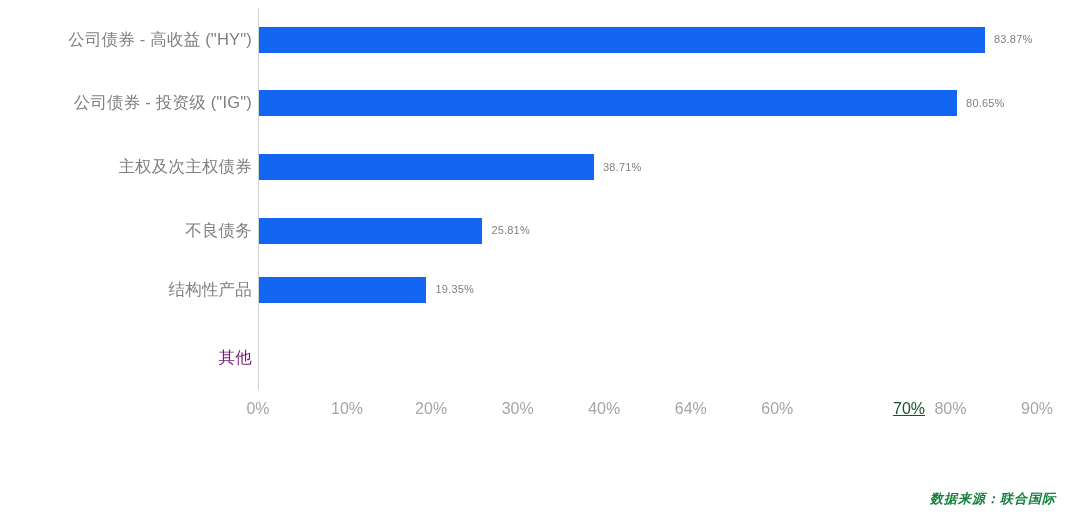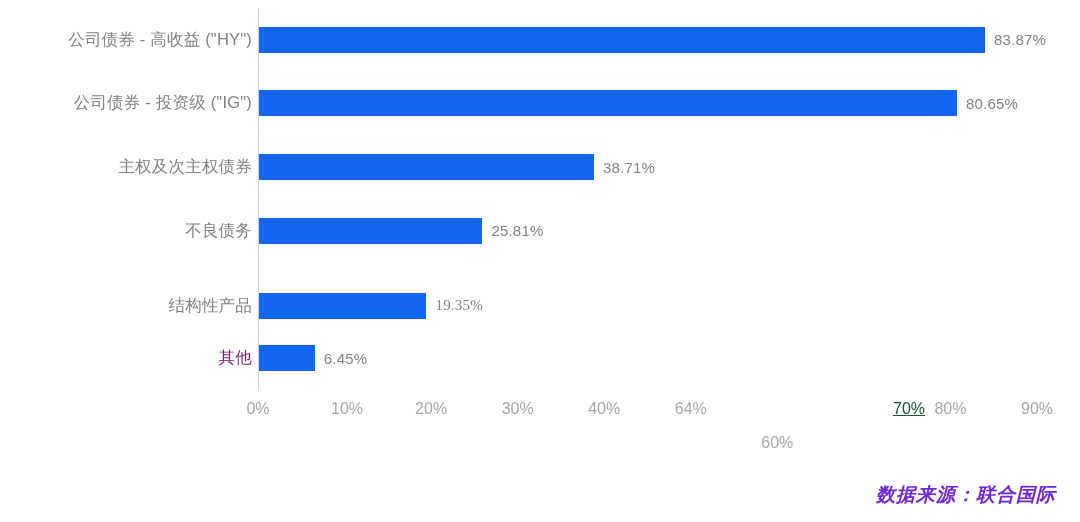--- a/index.html
+++ b/index.html
@@ -58,21 +58,21 @@
   }
 
   .bar {
     height: 26px;
     background: #1266f1;
     display: block;
   }
 
   .value-label {
     color: #808080;
-    font-size: 15px;
+    font-size: 11px;
     line-height: 1;
     white-space: nowrap;
     margin-left: 9px;
     letter-spacing: 0.2px;
   }
 
   .tick-labels {
     position: absolute;
     left: 0;
     top: 398px;
@@ -86,25 +86,25 @@
     color: #a6a6a6;
     font-size: 16px;
     line-height: 1.4;
     white-space: nowrap;
   }
 
   .source-note {
     position: absolute;
     right: 24px;
     bottom: 14px;
-    color: #6d28d9;
+    color: #15803d;
     font-family: "Liberation Serif", serif;
     font-style: italic;
     font-weight: bold;
-    font-size: 19px;
+    font-size: 13px;
     letter-spacing: 1px;
     white-space: nowrap;
   }
 </style>
 </head>
 <body>
 
 <div id="stage">
 
   <div class="axis-line" style="background: rgb(208, 208, 208);"></div>
@@ -134,43 +134,39 @@
   </div>
 
   <div class="row" id="row-3" style="top: 199px; height: 63.6667px;">
     <div class="cat-label" style="color: rgb(128, 128, 128);">不良债务</div>
     <div class="bar-wrap">
       <span class="bar" style="width: 223.4px; background: rgb(18, 102, 241);"></span>
       <span class="value-label" style="color: rgb(128, 128, 128);">25.81%</span>
     </div>
   </div>
 
-  <div class="row" id="row-4" style="top: 274px; height: 63.6667px; font-family: Liberation Serif, serif;">
+  <div class="row" id="row-4" style="top: 258px; height: 63.6667px;">
     <div class="cat-label" style="color: rgb(128, 128, 128);">结构性产品</div>
     <div class="bar-wrap">
       <span class="bar" style="width: 167.485px; background: rgb(18, 102, 241);"></span>
       <span class="value-label" style="color: rgb(128, 128, 128);">19.35%</span>
     </div>
   </div>
 
   <div class="row" id="row-5" style="top: 326.333px; height: 63.6667px;">
     <div class="cat-label" style="color: #701a75; text-align: center;">其他</div>
-    <div class="bar-wrap">
-      <span class="bar" style="width: 55.8283px; background: rgb(18, 102, 241);"></span>
-      <span class="value-label" style="color: rgb(128, 128, 128);">6.45%</span>
-    </div>
   </div>
 
   <div class="tick-labels" id="tick-labels">
       <span class="tick" style="left: 258px; color: rgb(166, 166, 166);">0%</span>
       <span class="tick" style="left: 347px; color: rgb(166, 166, 166);">10%</span>
       <span class="tick" style="left: 431.111px; color: rgb(166, 166, 166);">20%</span>
       <span class="tick" style="left: 517.667px; color: rgb(166, 166, 166);">30%</span>
       <span class="tick" style="left: 604.222px; color: rgb(166, 166, 166);">40%</span>
       <span class="tick" style="left: 690.778px; color: rgb(166, 166, 166);">64%</span>
-      <span class="tick" style="left: 777.333px; color: rgb(166, 166, 166); margin-top: 34px;">60%</span>
+      <span class="tick" style="left: 777.333px; color: rgb(166, 166, 166);">60%</span>
       <span class="tick" style="left: 909px; color: #14532d; text-decoration: underline;">70%</span>
       <span class="tick" style="left: 950.444px; color: rgb(166, 166, 166);">80%</span>
       <span class="tick" style="left: 1037px; color: rgb(166, 166, 166);">90%</span>
     </div>
 
   <div class="source-note">数据来源：联合国际</div>
 </div>
 
 </body></html>

